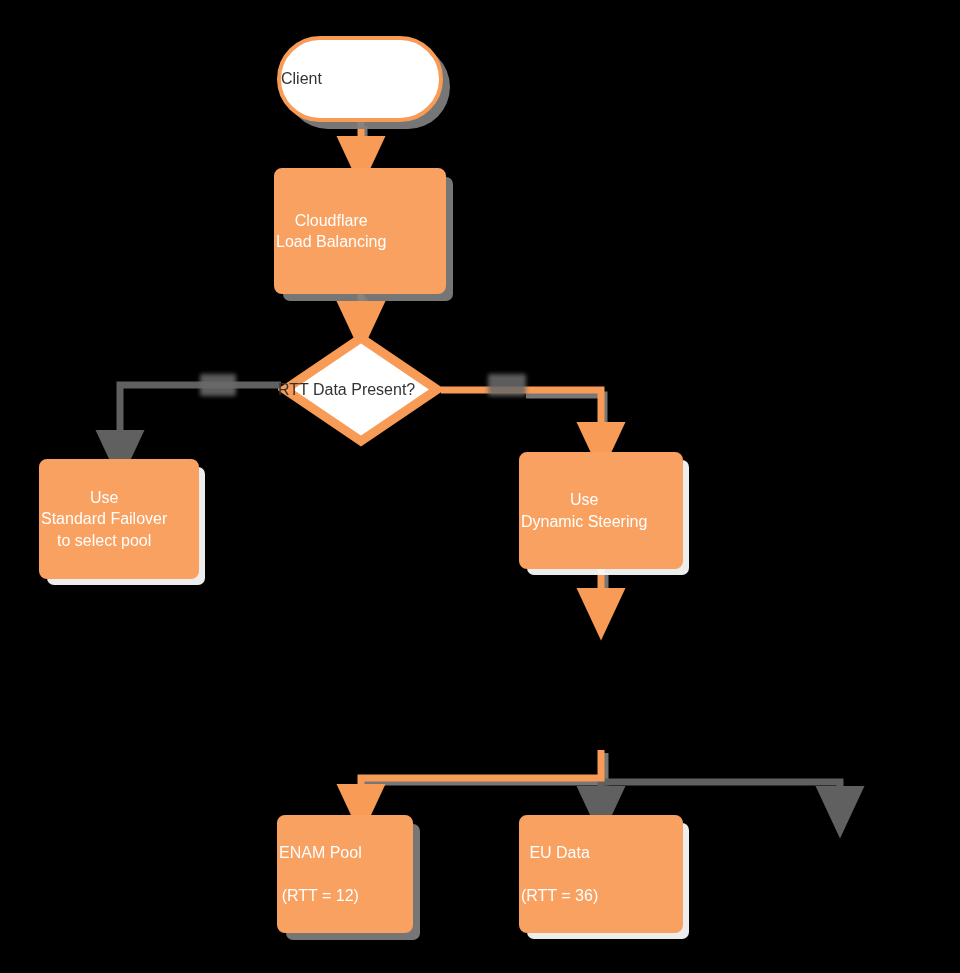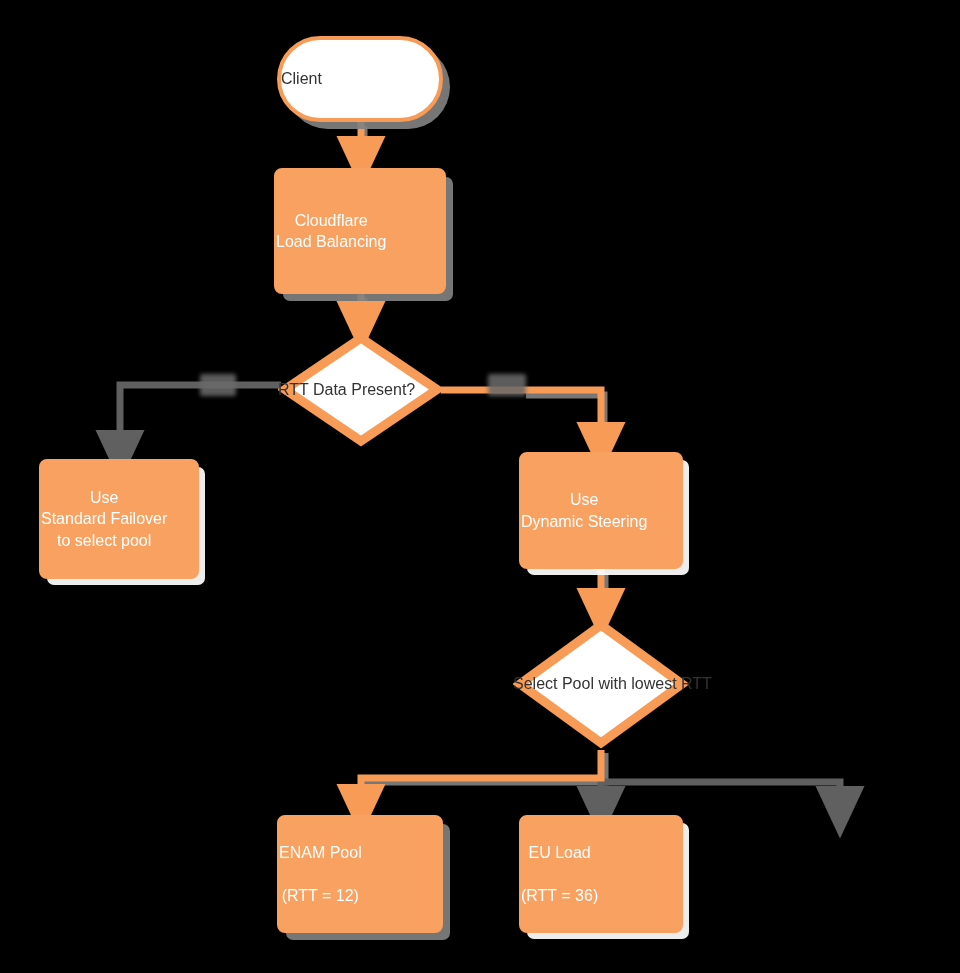--- a/index.html
+++ b/index.html
@@ -164,39 +164,32 @@
     <span class="node-label">Use
 Standard Failover
 to select pool</span>
   </div>
 
   <div class="node node-process shadow-white" style="left:519px; top:452px; width:164px; height:117px;">
     <span class="node-label">Use
 Dynamic Steering</span>
   </div>
 
-  <div class="node node-decision" style="left:513px; top:618px; width:176px; height:132px;">
-    <svg class="diamond-shape" viewBox="0 0 176 132" preserveAspectRatio="none">
-      <polygon points="88,7 169,66 88,125 7,66" fill="#FFFFFF" stroke="#F89B56" stroke-width="9" stroke-linejoin="miter"></polygon>
-    </svg>
-    <span class="node-label diamond-label">Select Pool
-with lowest RTT</span>
-  </div>
-
-  <div class="node node-process shadow-gray" style="left:277px; top:815px; width:166px; height:118px;">
+
+  <div class="node node-process shadow-gray" style="left:277px; top:815px; width:136px; height:118px;">
     <span>
       <span class="node-label">ENAM Pool
 </span><br>
       <span class="bold-rtt">(RTT = 12)</span>
     </span>
   </div>
 
   <div class="node node-process shadow-white" style="left:519px; top:815px; width:164px; height:118px;">
     <span>
-      <span class="node-label">EU Load
+      <span class="node-label">EU Data
 </span><br>
       <span>(RTT = 36)</span>
     </span>
   </div>
 
 
   <div class="edge-label" style="left:200px; top:374px; width:36px; height:22px;">
     <span></span>
   </div>
 

